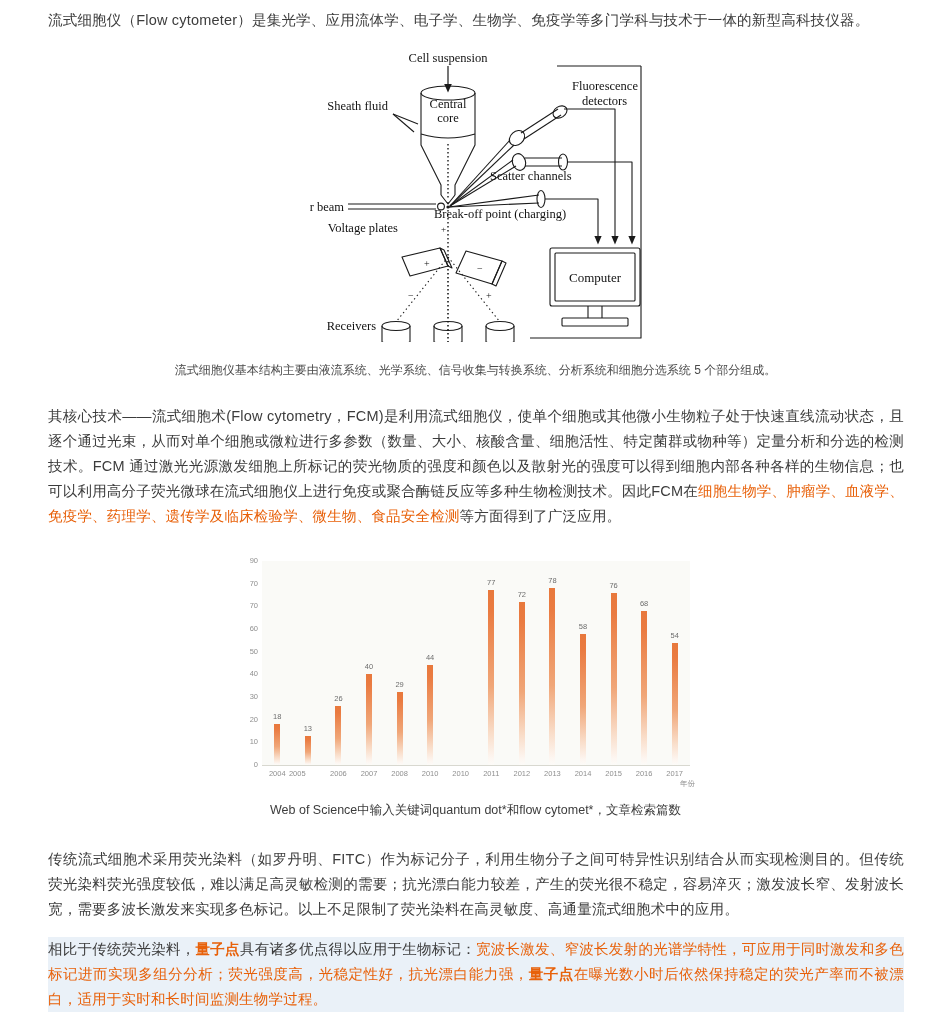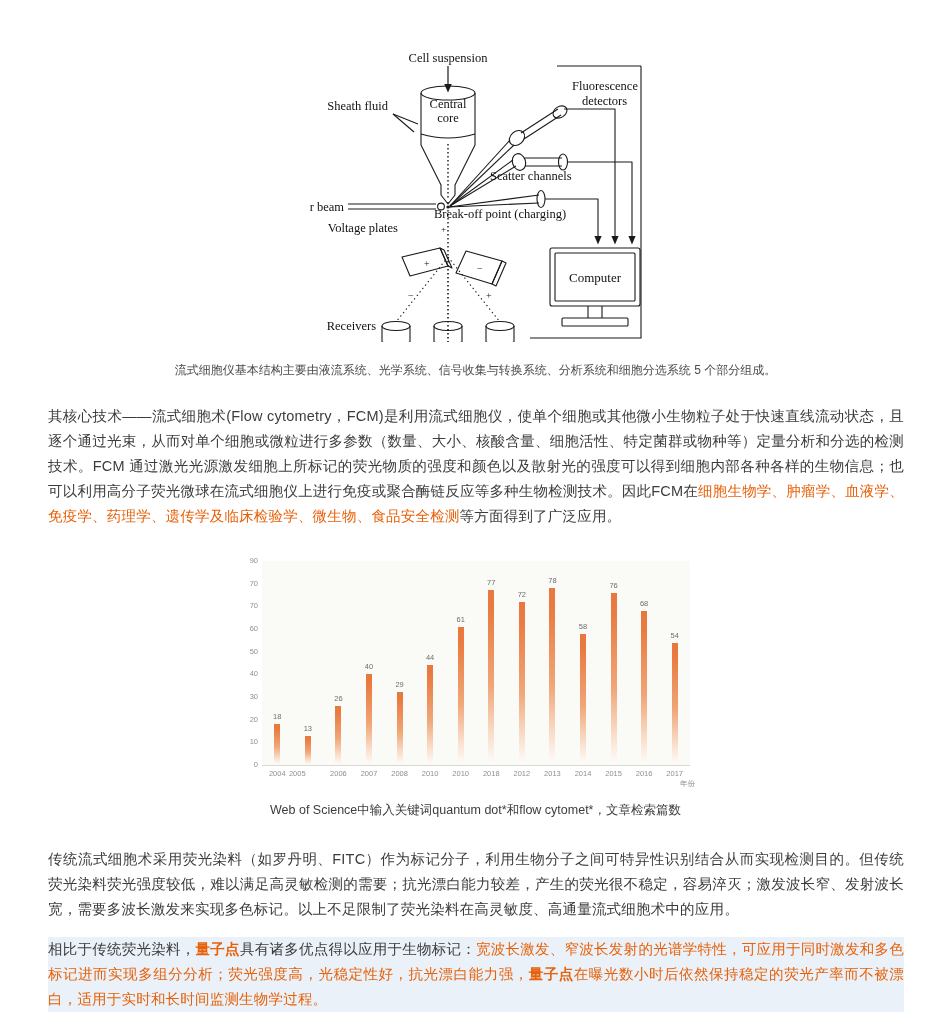--- a/index.html
+++ b/index.html
@@ -144,20 +144,23 @@
 
   
   .p3 { position: absolute; left: 48px; top: 847px; width: 856px; }
   .p4 { position: absolute; left: 48px; top: 937px; width: 856px; }
 </style>
 </head>
 <body>
 
 <div class="page">
 
+  <p class="para p1">
+    <span>流式细胞仪（Flow cytometer）是集光学、应用流体学、电子学、生物学、免疫学等多门学科与技术于一体的新型高科技仪器。</span>
+  </p>
 
   <div class="fig1">
     <svg width="335" height="290" viewBox="0 0 335 290" xmlns="http://www.w3.org/2000/svg">
       <g fill="none" stroke="#1a1a1a" stroke-width="1.1" stroke-linejoin="round">
 
         <path d="M331 14 L331 286 L220 286" stroke-width="1.1"></path>
         <path d="M247 14 L331 14" stroke-width="1.1"></path>
 
         <path d="M138 14 L138 38" stroke-width="1.2"></path>
         <path d="M134.2 32 L138 40.5 L141.8 32 Z" fill="#1a1a1a" stroke="none"></path>
@@ -305,24 +308,20 @@
             <div class="bar-val" style="bottom: 93.6667px;">40</div>
           </div>
           <div class="bar-slot" style="left: 122.286px; width: 30.5714px;">
             <div class="bar" style="height: 72.5333px;"></div>
             <div class="bar-val" style="bottom: 75.5333px;">29</div>
           </div>
           <div class="bar-slot" style="left: 152.857px; width: 30.5714px;">
             <div class="bar" style="height: 99.7333px;"></div>
             <div class="bar-val" style="bottom: 102.733px;">44</div>
           </div>
-          <div class="bar-slot" style="left: 183.429px; width: 30.5714px;">
-            <div class="bar" style="height: 138.267px;"></div>
-            <div class="bar-val" style="bottom: 141.267px;">61</div>
-          </div>
           <div class="bar-slot" style="left: 214px; width: 30.5714px;">
             <div class="bar" style="height: 174.533px;"></div>
             <div class="bar-val" style="bottom: 177.533px;">77</div>
           </div>
           <div class="bar-slot" style="left: 244.571px; width: 30.5714px;">
             <div class="bar" style="height: 163.2px;"></div>
             <div class="bar-val" style="bottom: 166.2px;">72</div>
           </div>
           <div class="bar-slot" style="left: 275.143px; width: 30.5714px;">
             <div class="bar" style="height: 176.8px;"></div>
@@ -346,21 +345,21 @@
           </div>
         </div>
       <div id="xticks">
           <div class="xtick" style="left: 22px; width: 30.5714px;">2004</div>
           <div class="xtick" style="left: 42px; width: 30.5714px;">2005</div>
           <div class="xtick" style="left: 83.1429px; width: 30.5714px;">2006</div>
           <div class="xtick" style="left: 113.714px; width: 30.5714px;">2007</div>
           <div class="xtick" style="left: 144.286px; width: 30.5714px;">2008</div>
           <div class="xtick" style="left: 174.857px; width: 30.5714px;">2010</div>
           <div class="xtick" style="left: 205.429px; width: 30.5714px;">2010</div>
-          <div class="xtick" style="left: 236px; width: 30.5714px;">2018</div>
+          <div class="xtick" style="left: 236px; width: 30.5714px;">2011</div>
           <div class="xtick" style="left: 266.571px; width: 30.5714px;">2012</div>
           <div class="xtick" style="left: 297.143px; width: 30.5714px;">2013</div>
           <div class="xtick" style="left: 327.714px; width: 30.5714px;">2014</div>
           <div class="xtick" style="left: 358.286px; width: 30.5714px;">2015</div>
           <div class="xtick" style="left: 388.857px; width: 30.5714px;">2016</div>
           <div class="xtick" style="left: 419.429px; width: 30.5714px;">2017</div>
         </div>
       <div class="xaxis-name">年份</div>
     </div>
   </div>

